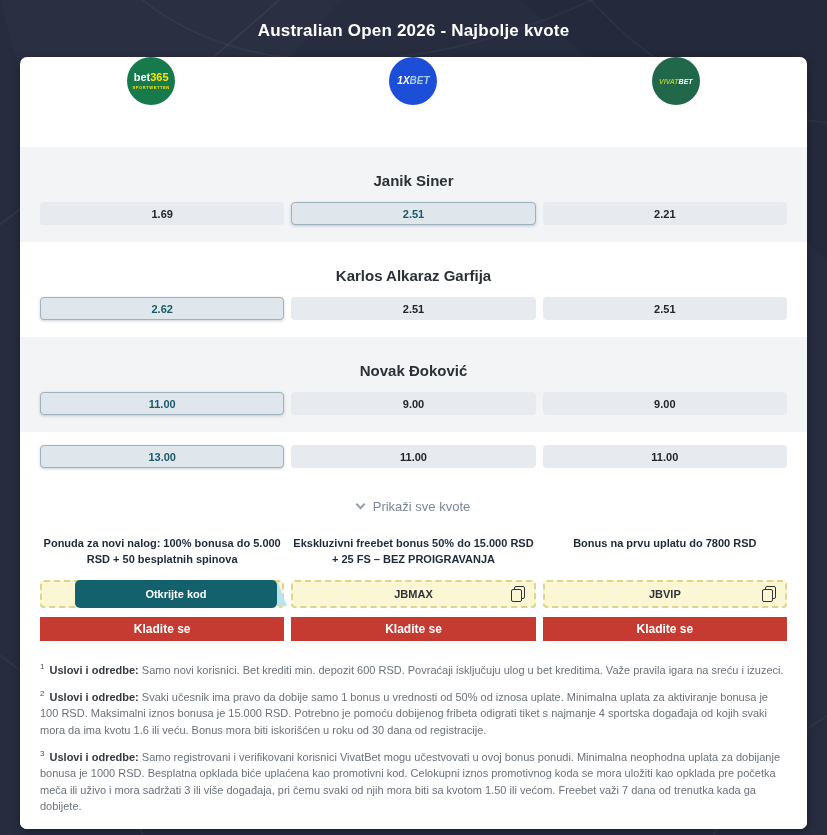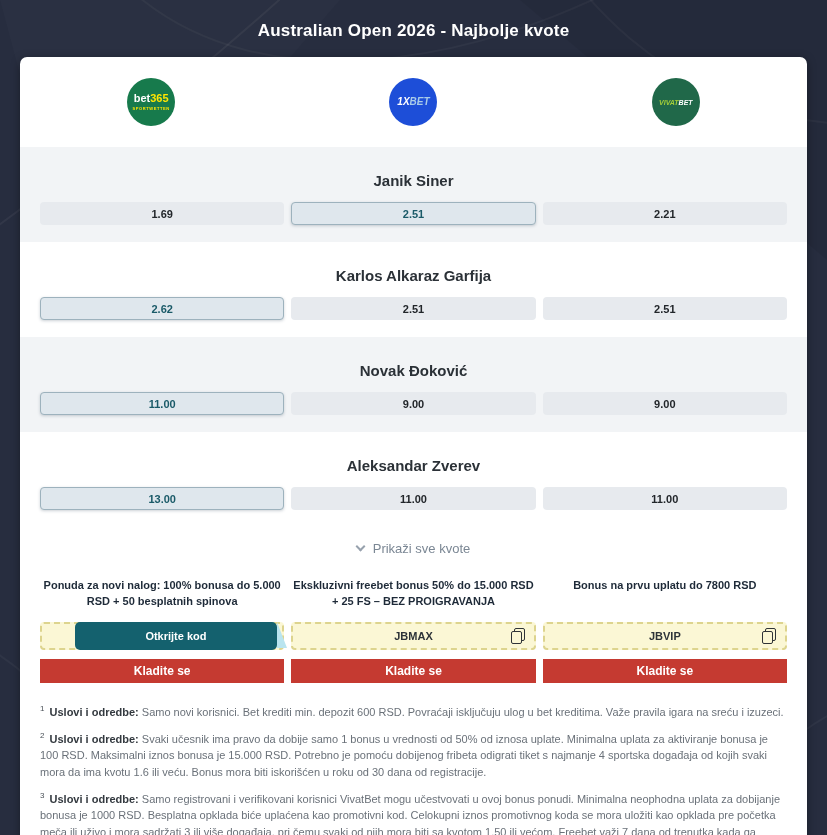--- a/index.html
+++ b/index.html
@@ -30,21 +30,21 @@
     position: relative;
     z-index: 1;
     margin: 0 20px;
     background: #ffffff;
     border-radius: 7px;
     box-shadow: 0 2px 10px rgba(0,0,0,.35);
     overflow: hidden;
   }
 
   
-  .logos-row { display: flex; height: 90px; align-items: center; }
+  .logos-row { display: flex; height: 90px; }
   .logo-cell { flex: 1; display: flex; justify-content: center; }
   .logo-circle {
     width: 48px; height: 48px; border-radius: 50%;
     display: flex; flex-direction: column; align-items: center; justify-content: center;
     cursor: pointer;
   }
   .logo-bet365 { background: #177a4c; }
   .b365-main { font-size: 11px; font-weight: bold; line-height: 1; }
   .b365-main .w { color: #ffffff; }
   .b365-main .y { color: #ffe600; }
@@ -211,21 +211,20 @@
     <section class="player-section alt">
       <h2 class="player-name">Novak Đoković</h2>
       <div class="odds-row">
         <div class="pill best">11.00</div>
         <div class="pill">9.00</div>
         <div class="pill">9.00</div>
       </div>
     </section>
 
     <section class="player-section">
-      <h2 class="player-name">Aleksandar Zverev</h2>
       <div class="odds-row">
         <div class="pill best">13.00</div>
         <div class="pill">11.00</div>
         <div class="pill">11.00</div>
       </div>
     </section>
 
     <div class="show-all">
       <span class="chev"></span>
       <span>Prikaži sve kvote</span>

